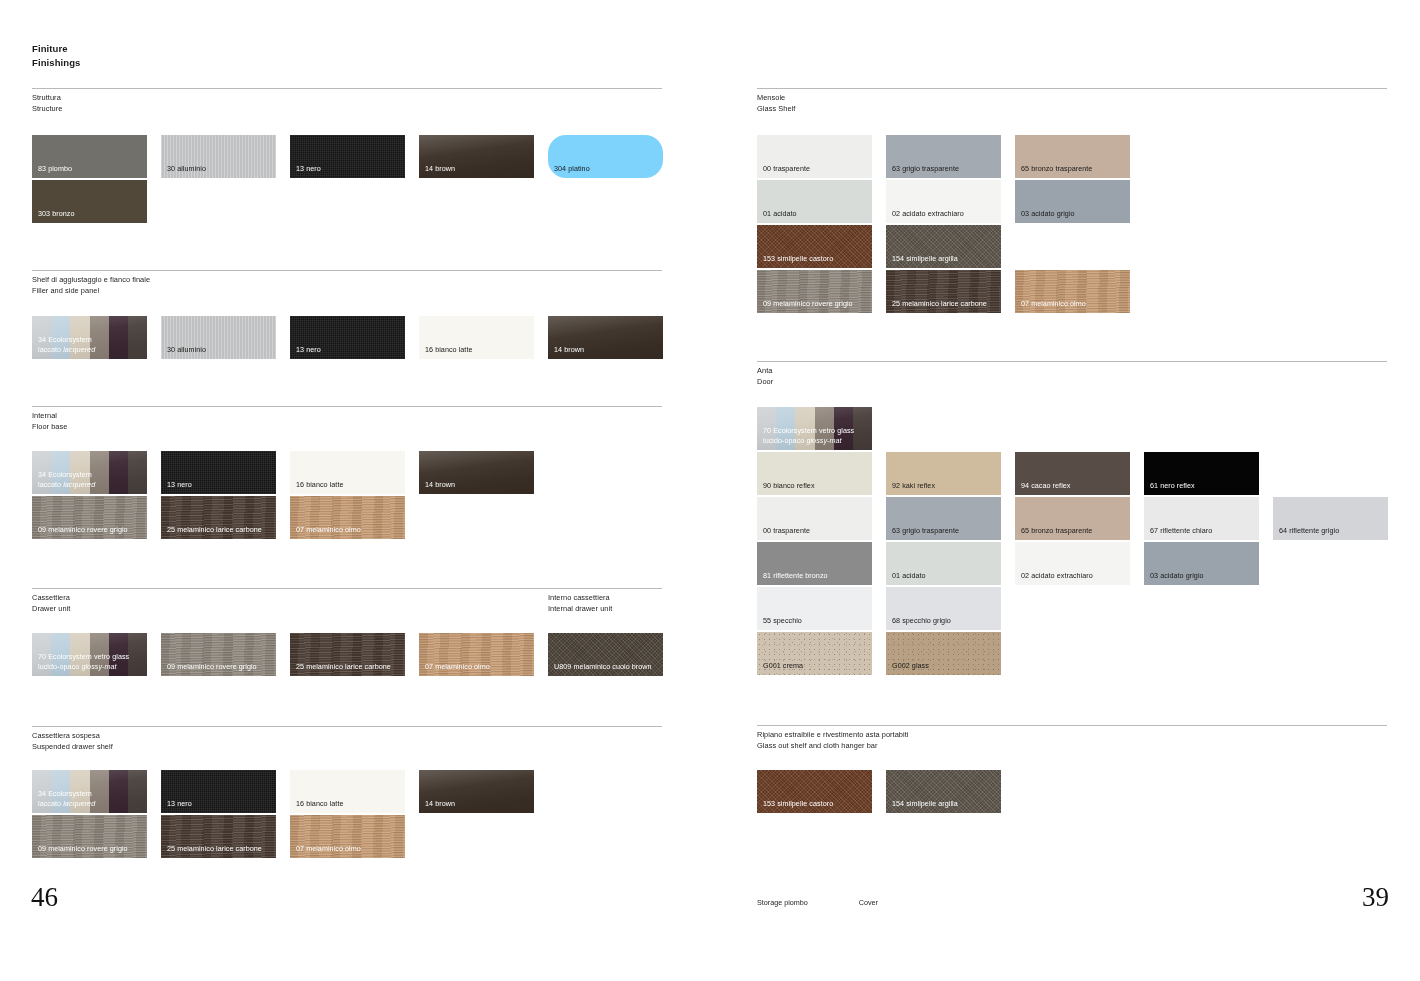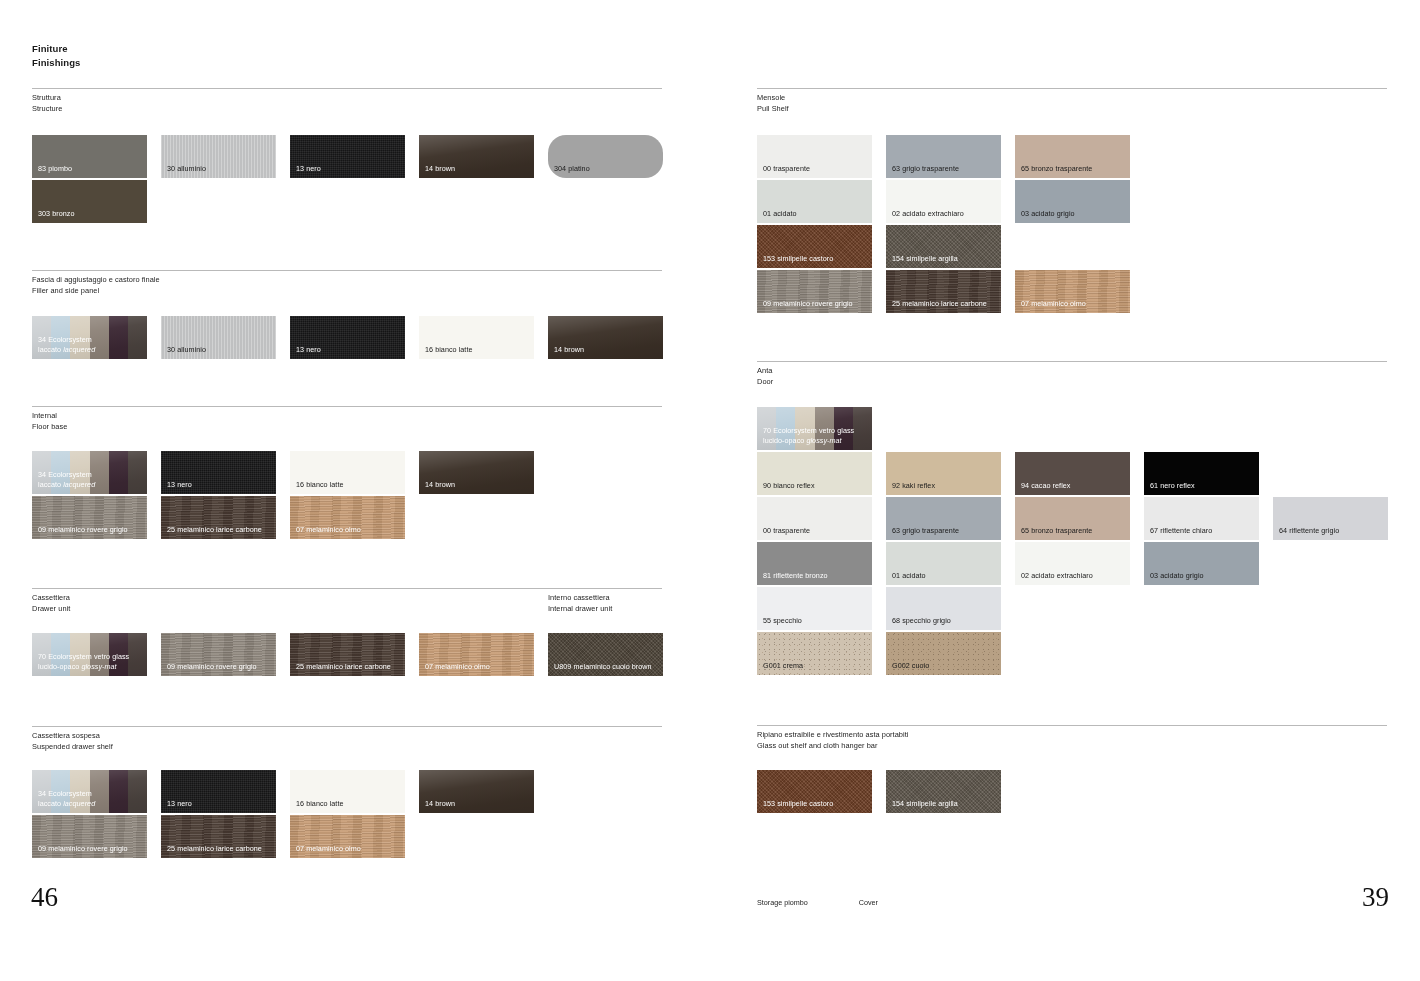--- a/index.html
+++ b/index.html
@@ -165,34 +165,34 @@
           <div class="sw-label on-dark">
             <span class="it">13 nero</span>
           </div>
         </div>
         <div class="swatch" style="left: 419px; top: 135px; background: rgb(58, 47, 38);">
           <div class="tex tex-gloss"></div>
           <div class="sw-label on-dark">
             <span class="it">14 brown</span>
           </div>
         </div>
-        <div class="swatch" style="left: 548px; top: 135px; background: #a3a3a3; border-radius: 18px;">
+        <div class="swatch" style="left: 548px; top: 135px; background: #7dd3fc; border-radius: 18px;">
           <div class="sw-label on-light">
             <span class="it">304 platino</span>
           </div>
         </div>
         <div class="swatch" style="left: 32px; top: 180px; background: rgb(81, 72, 58);">
           <div class="sw-label on-dark">
             <span class="it">303 bronzo</span>
           </div>
         </div>
         <div class="section" style="left: 32px; top: 270px; width: 630px;">
           <div class="sec-rule" style="width: 630px;"></div>
           <div class="sec-head">
-            <div>Fascia di aggiustaggio e castoro finale</div>
+            <div>Shelf di aggiustaggio e fianco finale</div>
             <div>Filler and side panel</div>
           </div>
         </div>
         <div class="swatch" style="left: 32px; top: 316px;">
           <div class="bands">
             <span style="background: rgb(201, 205, 208);"></span>
             <span style="background: rgb(188, 208, 220);"></span>
             <span style="background: rgb(214, 205, 188);"></span>
             <span style="background: rgb(141, 130, 120);"></span>
             <span style="background: rgb(59, 39, 51);"></span>
@@ -393,21 +393,21 @@
         </div>
       </div>
   </div>
 
   <div class="page-col" id="right-page">
     <div id="right-sections">
         <div class="section" style="left: 47px; top: 88px; width: 630px;">
           <div class="sec-rule" style="width: 630px;"></div>
           <div class="sec-head">
             <div>Mensole</div>
-            <div>Pull Shelf</div>
+            <div>Glass Shelf</div>
           </div>
         </div>
         <div class="swatch" style="left: 47px; top: 135px; background: rgb(238, 238, 236);">
           <div class="sw-label on-light">
             <span class="it">00 trasparente</span>
           </div>
         </div>
         <div class="swatch" style="left: 176px; top: 135px; background: rgb(163, 170, 177);">
           <div class="sw-label on-light">
             <span class="it">63 grigio trasparente</span>
@@ -562,21 +562,21 @@
         </div>
         <div class="swatch" style="left: 47px; top: 632px; background: rgb(207, 194, 176);">
           <div class="tex tex-stone"></div>
           <div class="sw-label on-light">
             <span class="it">G001 crema</span>
           </div>
         </div>
         <div class="swatch" style="left: 176px; top: 632px; background: rgb(183, 160, 132);">
           <div class="tex tex-stone"></div>
           <div class="sw-label on-light">
-            <span class="it">G002 cuoio</span>
+            <span class="it">G002 glass</span>
           </div>
         </div>
         <div class="section" style="left: 47px; top: 725px; width: 630px;">
           <div class="sec-rule" style="width: 630px;"></div>
           <div class="sec-head">
             <div>Ripiano estraibile e rivestimento asta portabiti</div>
             <div>Glass out shelf and cloth hanger bar</div>
           </div>
         </div>
         <div class="swatch" style="left: 47px; top: 770px; background: rgb(110, 63, 38);">

